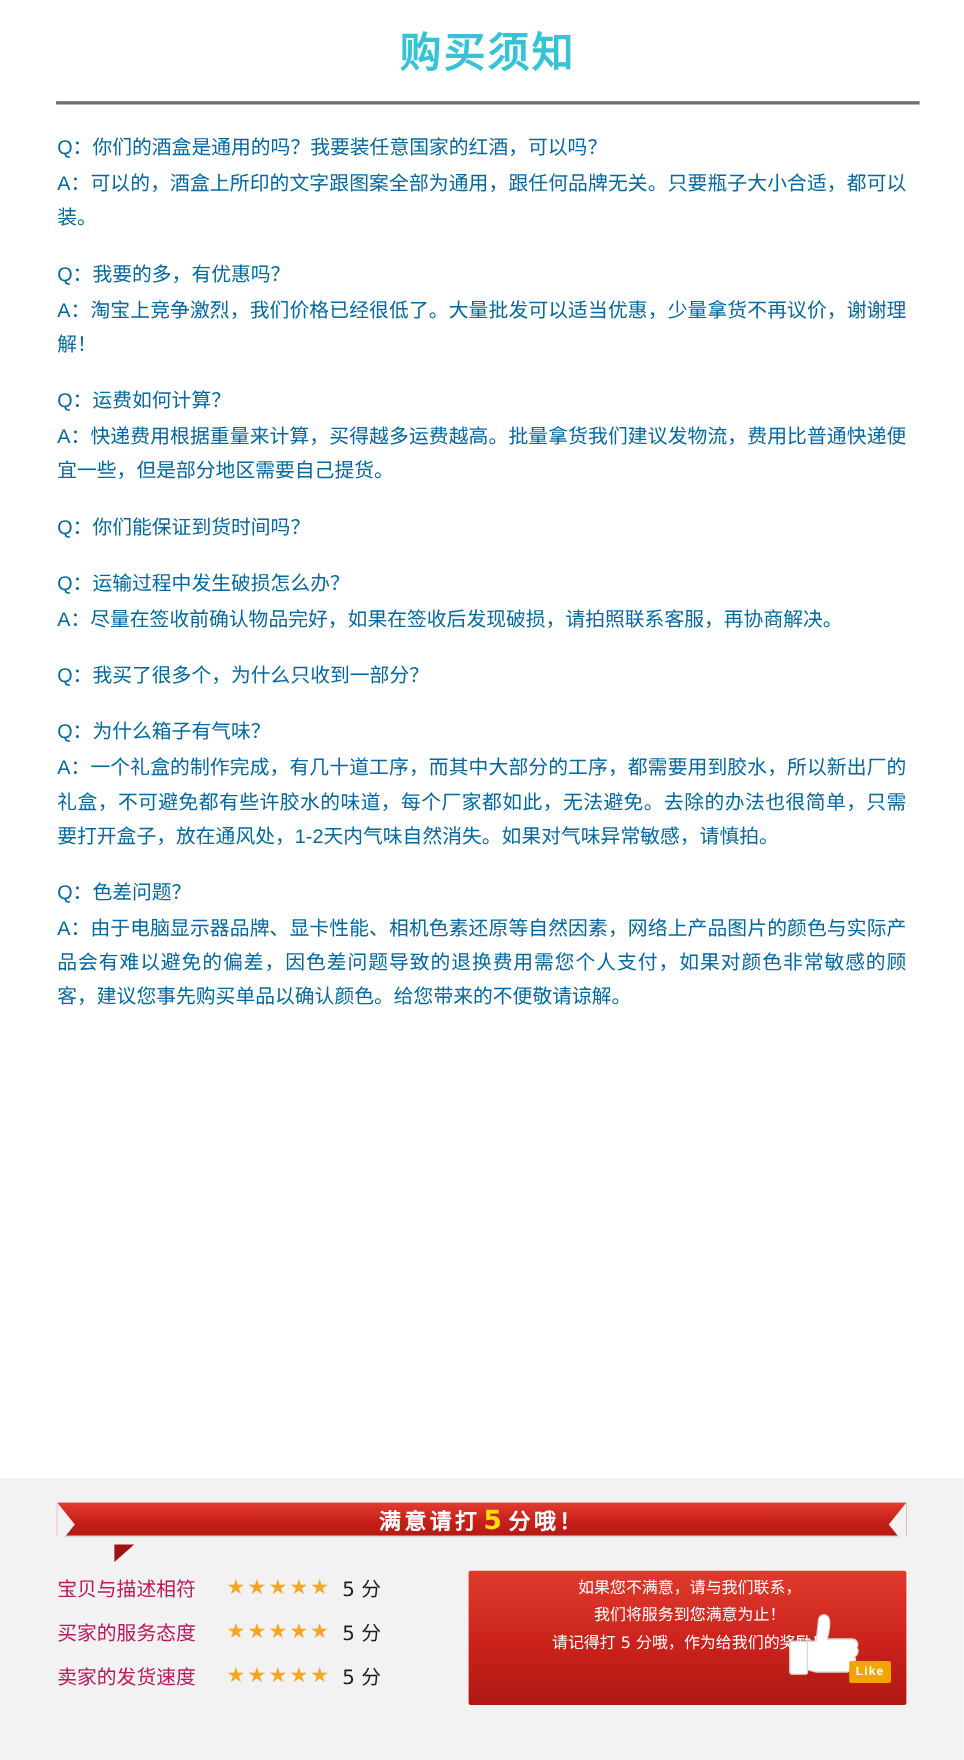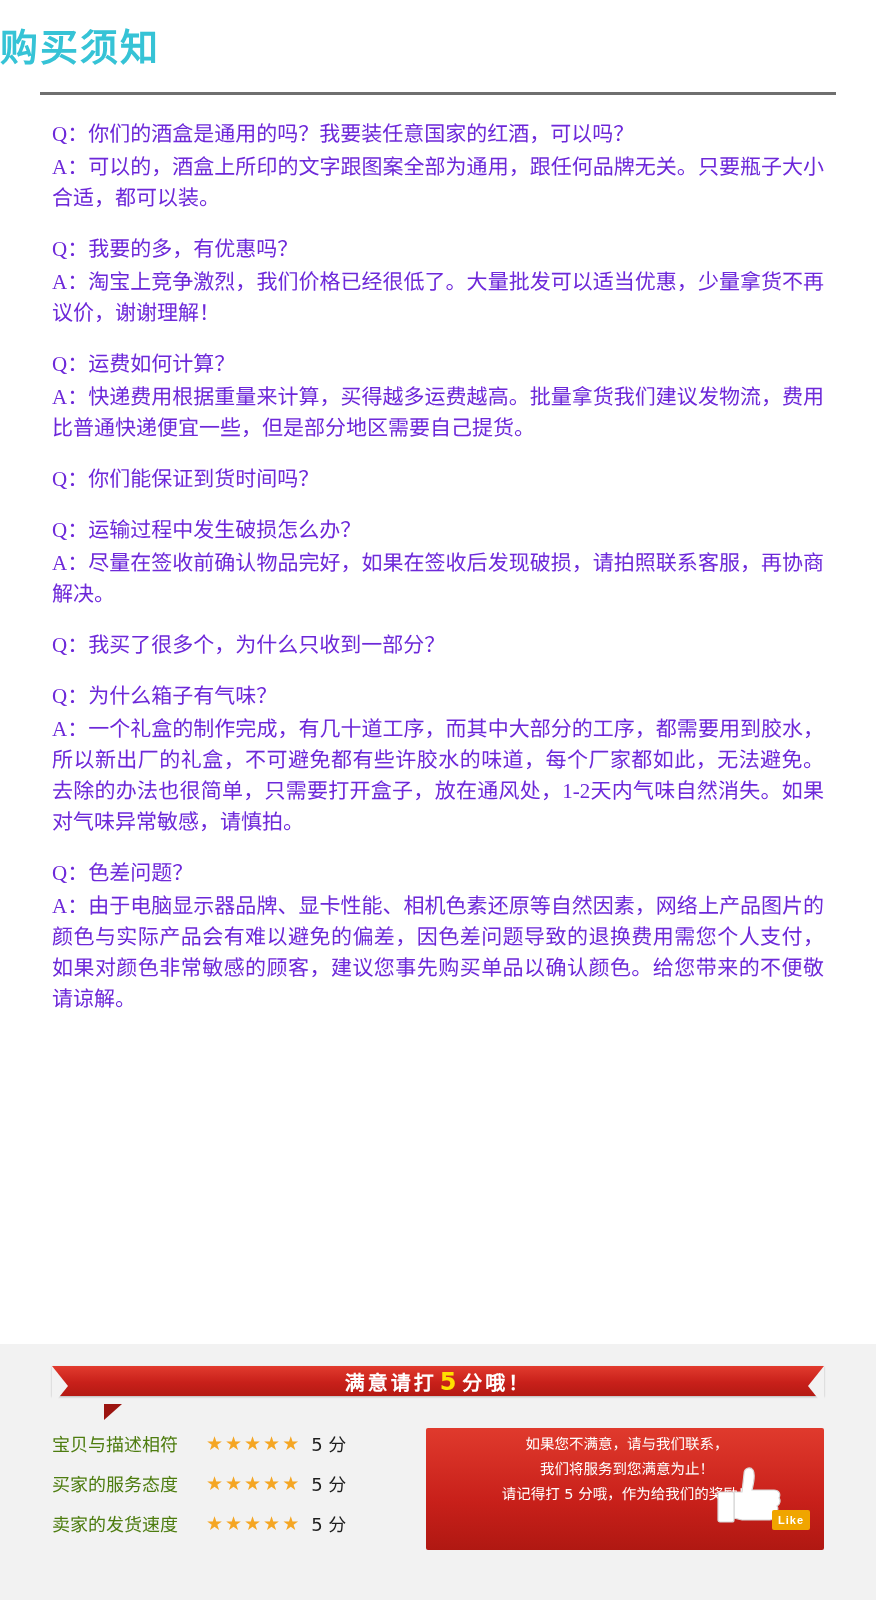--- a/index.html
+++ b/index.html
@@ -19,20 +19,22 @@
   .page {
     width: 876px;
     height: 1600px;
     position: relative;
     background: #ffffff;
   }
 
   
   .header {
     padding-top: 28px;
+    text-align: center;
+    padding-left: 11px;
   }
   .header-title {
     font-size: 38px;
     font-weight: bold;
     color: #36c3d6;
     letter-spacing: 2px;
     line-height: 1.1;
     font-family: "DejaVu Sans", "Liberation Sans", sans-serif;
   }
   .header-rule {
@@ -42,25 +44,25 @@
   }
 
   
   .faq {
     padding: 24px 52px 0 52px;
   }
   .qa-block {
     margin-bottom: 20px;
   }
   .qa-line {
-    font-size: 21px;
+    font-size: 18px;
     line-height: 31px;
-    color: #6d28d9;
+    color: #0369a1;
     text-align: justify;
-    font-family: Liberation Serif, serif;
+    font-family: Liberation Sans, sans-serif;
   }
   .qa-q {
     margin-bottom: 2px;
   }
   .qa-a {
   }
 
   
   .rating-section {
     position: absolute;
@@ -134,21 +136,21 @@
     width: 360px;
     padding-top: 2px;
   }
   .rating-row {
     display: flex;
     align-items: center;
     margin-bottom: 14px;
   }
   .rating-label {
     font-size: 18px;
-    color: #4d7c0f;
+    color: #be185d;
     width: 150px;
     font-family: "DejaVu Sans", "Liberation Sans", sans-serif;
   }
   .stars {
     color: #f5a623;
     font-size: 19px;
     letter-spacing: 2px;
     margin: 0 10px 0 4px;
   }
   .rating-score {

